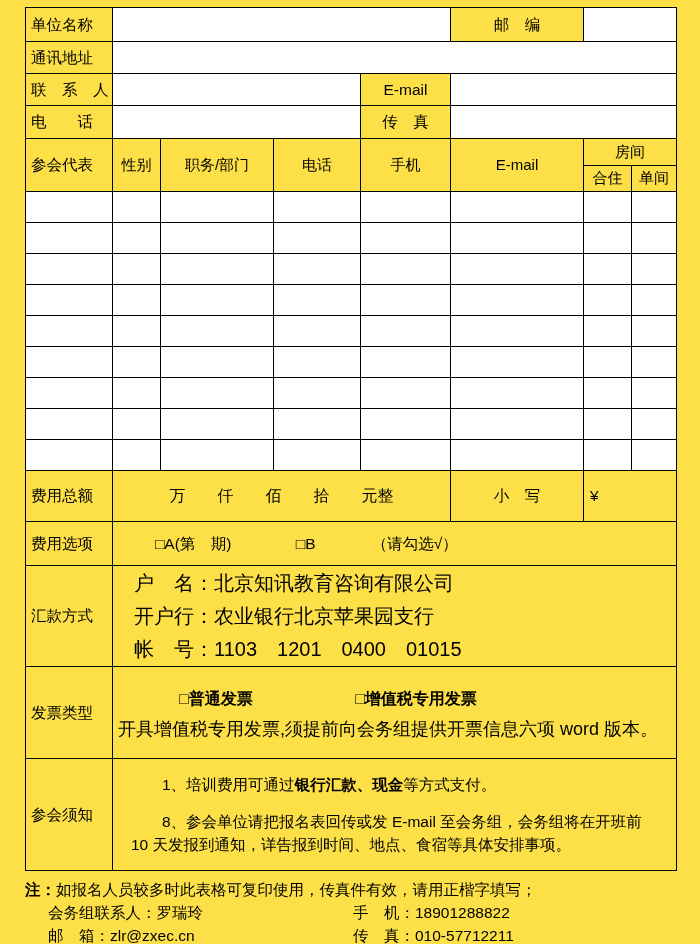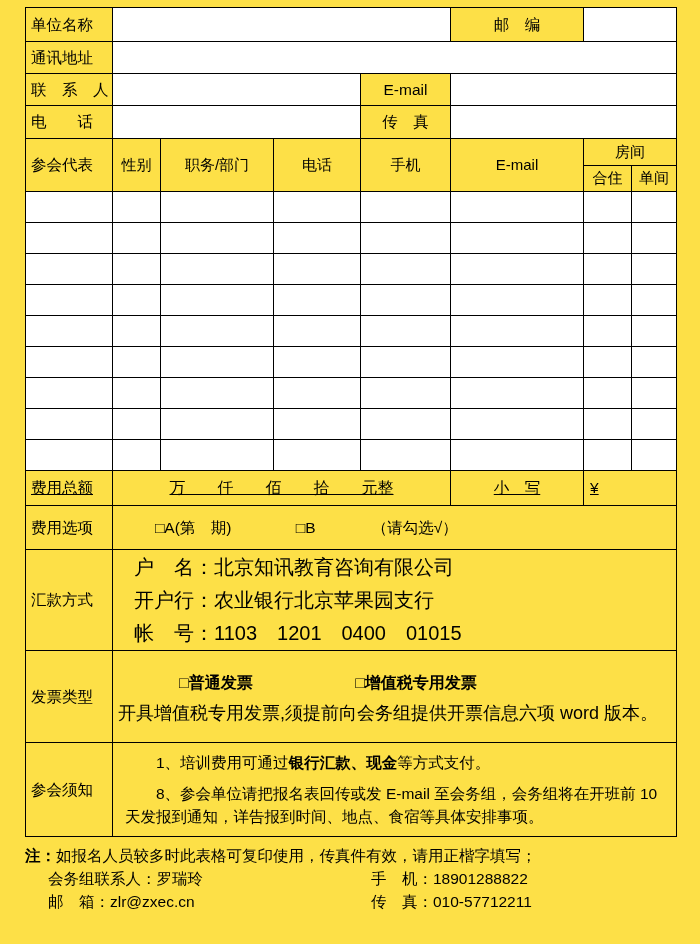--- a/index.html
+++ b/index.html
@@ -22,44 +22,44 @@
   td.lab{padding-left:5px;text-align:left;white-space:nowrap;}
   
   td.cent{text-align:center;}
   td.hc{text-align:center;font-size:15px;}
   
   td.inp{background:#fff;}
 
   tr.r1{height:34px;} tr.r2{height:32px;} tr.r3{height:32px;} tr.r4{height:33px;}
   tr.r5a{height:27px;} tr.r5b{height:26px;}
   tr.del{height:31px;}
-  tr.r15{height:35px;text-decoration:underline;} tr.r16{height:44px;}
+  tr.r15{height:51px;} tr.r16{height:44px;}
   tr.r17{height:101px;} tr.r18{height:92px;} tr.r19{height:91px;}
 
   .amount{text-align:center;font-size:16px;}
   .yen{padding-left:6px;font-size:15.5px;}
 
   .feeopt span{display:inline-block;}
   .feeopt .fo-a{margin-left:42px;}
   .feeopt .fo-b{margin-left:60px;}
   .feeopt .fo-hint{margin-left:52px;}
 
   .remit div{margin:0;padding-left:21px;line-height:33px;font-size:20px;white-space:nowrap;}
 
   .inv-line1{font-weight:bold;font-size:16px;margin-top:2px;line-height:30px;white-space:nowrap;}
   .inv-line1 .iv-a{margin-left:66px;}
   .inv-line1 .iv-b{margin-left:98px;}
   .inv-line2{font-size:18px;padding-left:5px;line-height:30px;white-space:nowrap;}
 
-  .notice p{margin:8px;padding:0 4px;text-indent:2em;font-size:15.5px;line-height:23px;}
+  .notice p{margin:14px;padding:0 4px;text-indent:2em;font-size:15.5px;line-height:23px;}
 
   .footer{position:relative;margin:8px 0 0 25px;width:651px;font-size:15.5px;}
   .footer .fline{position:relative;line-height:22px;margin-top:1px;}
   .footer .ind{padding-left:23px;}
-  .footer .c2{position:absolute;left:328px;top:0;margin-left:18px;}
+  .footer .c2{position:absolute;left:328px;top:0;}
   .footer b{font-weight:bold;}
 </style>
 </head>
 <body>
 
 <div class="page">
 
   <table class="form">
     <colgroup>
       <col style="width:87px">

